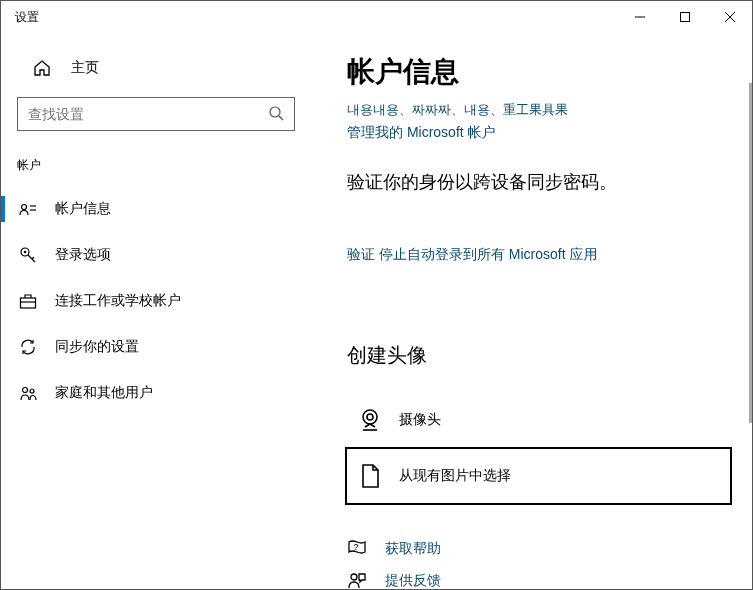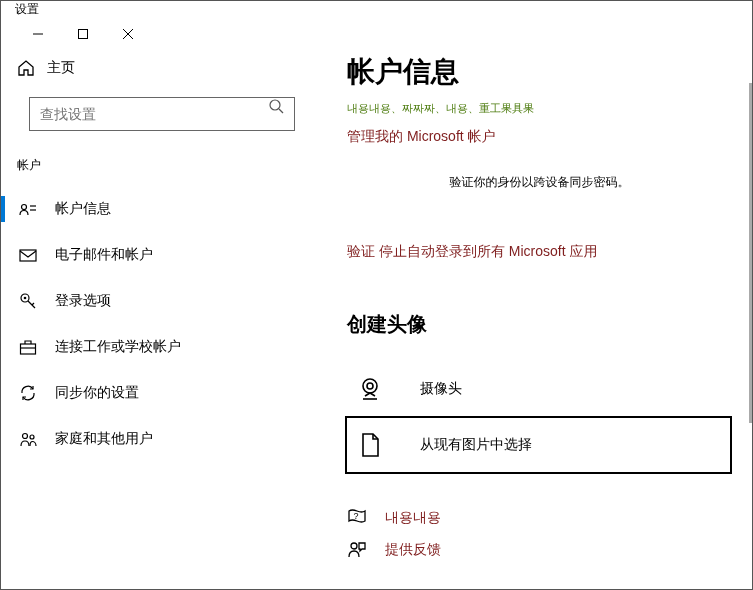--- a/index.html
+++ b/index.html
@@ -8,51 +8,50 @@
   font-size: 14px;
   color: #000;
   background: #fff;
   width: 753px;
   height: 590px;
   overflow: hidden;
   border: 1px solid #555;
 }
 .titlebar {
   display: flex;
-  align-items: flex-start;
+  align-items: center;
   height: 32px;
   padding-left: 14px;
-  flex-direction: column;
 }
 .titlebar-title { font-size: 12px; flex: 1; }
 .titlebar-btns { display: flex; }
 .titlebar-btn {
   width: 45px; height: 32px;
   display: flex; align-items: center; justify-content: center;
   cursor: pointer;
 }
 .titlebar-btn svg { width: 10px; height: 10px; }
 .content { display: flex; height: calc(100% - 32px); }
 .sidebar {
   width: 310px;
   padding-top: 16px;
   flex-shrink: 0;
 }
 .home-row {
   display: flex; align-items: center;
-  padding: 10px 16px;
-  gap: 12px;
+  padding: 10px 32px;
+  gap: 20px;
   cursor: pointer;
 }
 .home-row .icon { width: 18px; height: 18px; }
 .searchbox {
-  margin: 10px 16px 18px 28px;
+  margin: 10px 16px 18px 16px;
   border: 1px solid #666;
   height: 34px;
-  display: flex; 
+  display: flex; align-items: center;
   padding: 0 10px;
 }
 .searchbox input {
   flex: 1; border: none; outline: none;
   font-size: 14px; font-family: inherit;
   background: transparent;
 }
 .section-label {
   padding: 8px 16px 14px 16px;
   font-size: 12px;
@@ -75,32 +74,32 @@
 }
 .nav-item .icon { width: 18px; height: 18px; flex-shrink: 0; display: flex; align-items: center; justify-content: center; }
 .main {
   flex: 1;
   padding: 20px 20px 0 36px;
   overflow: hidden;
   position: relative;
 }
 .main h1 { font-size: 28px; font-weight: 600; margin-bottom: 10px; }
 .truncated-text {
-  color: #4d7c0f;
-  font-size: 11px;
-  margin-bottom: 12px;
+  color: #0c4a6e;
+  font-size: 13px;
+  margin-bottom: 5px;
   white-space: nowrap;
   overflow: hidden;
 }
-.link { color: #7f1d1d; cursor: pointer; font-size: 14px; }
-.body-text { font-size: 12px; margin-top: 28px; text-align: center; }
-.main h2 { font-size: 20px; font-weight: 700; margin-top: 50px; margin-bottom: 24px; }
+.link { color: #0c4a6e; cursor: pointer; font-size: 14px; }
+.body-text { font-size: 18px; margin-top: 28px; }
+.main h2 { font-size: 20px; font-weight: 400; margin-top: 78px; margin-bottom: 24px; }
 .avatar-option {
   display: flex; align-items: center;
-  gap: 37px;
+  gap: 16px;
   padding: 14px 10px;
   cursor: pointer;
 }
 .avatar-option.selected {
   border: 2px solid #000;
   margin-left: -2px;
   padding-left: 10px;
 }
 .avatar-option .opt-icon { width: 26px; height: 26px; display:flex; align-items:center; justify-content:center; }
 .help-section { margin-top: 28px; }
@@ -176,29 +175,20 @@
         <svg viewBox="0 0 18 18">
             <circle cx="5" cy="7" r="2.5" fill="none" stroke="#000" stroke-width="1.2"></circle>
             <path d="M1 15 C1 12 3 10.5 5 10.5 C7 10.5 9 12 9 15" fill="none" stroke="#000" stroke-width="1.2"></path>
             <line x1="11" y1="6" x2="17" y2="6" stroke="#000" stroke-width="1.2"></line>
             <line x1="11" y1="10" x2="17" y2="10" stroke="#000" stroke-width="1.2"></line>
           </svg>
       </span>
       <span>帐户信息</span>
     </div>
 
-    <div class="nav-item">
-      <span class="icon">
-        <svg viewBox="0 0 18 18">
-            <rect x="1" y="4" width="16" height="11" fill="none" stroke="#000" stroke-width="1.2"></rect>
-            <path d="M1 5 L9 11 L17 5" fill="none" stroke="#000" stroke-width="1.2"></path>
-          </svg>
-      </span>
-      <span>电子邮件和帐户</span>
-    </div>
 
     <div class="nav-item">
       <span class="icon">
         <svg viewBox="0 0 18 18">
             <circle cx="6" cy="6" r="4" fill="none" stroke="#000" stroke-width="1.2"></circle>
             <circle cx="6" cy="6" r="1.3" fill="#000"></circle>
             <line x1="9" y1="9" x2="16" y2="16" stroke="#000" stroke-width="1.2"></line>
             <line x1="13" y1="13" x2="15" y2="11" stroke="#000" stroke-width="1.2"></line>
           </svg>
       </span>
@@ -276,21 +266,21 @@
     </div>
 
     <div class="help-section">
       <div class="help-row">
         <span class="help-icon">
           <svg viewBox="0 0 20 20">
               <path d="M2 3 C2 3 5 1 10 3 C15 5 18 3 18 3 L18 13 C18 13 15 15 10 13 C5 11 2 13 2 13 Z" fill="none" stroke="#000" stroke-width="1.3"></path>
               <text x="9" y="11" font-size="9" text-anchor="middle" fill="#000">?</text>
             </svg>
         </span>
-        <a class="link">내용내용</a>
+        <a class="link">获取帮助</a>
       </div>
       <div class="help-row">
         <span class="help-icon">
           <svg viewBox="0 0 20 20">
               <circle cx="7" cy="6" r="3" fill="none" stroke="#000" stroke-width="1.3"></circle>
               <path d="M2 17 C2 13 4 11 7 11 C10 11 12 13 12 17" fill="none" stroke="#000" stroke-width="1.3"></path>
               <path d="M12 3 L18 3 L18 9 L15 9 L13 11 L13 9 L12 9 Z" fill="none" stroke="#000" stroke-width="1.3"></path>
             </svg>
         </span>
         <a class="link">提供反馈</a>

